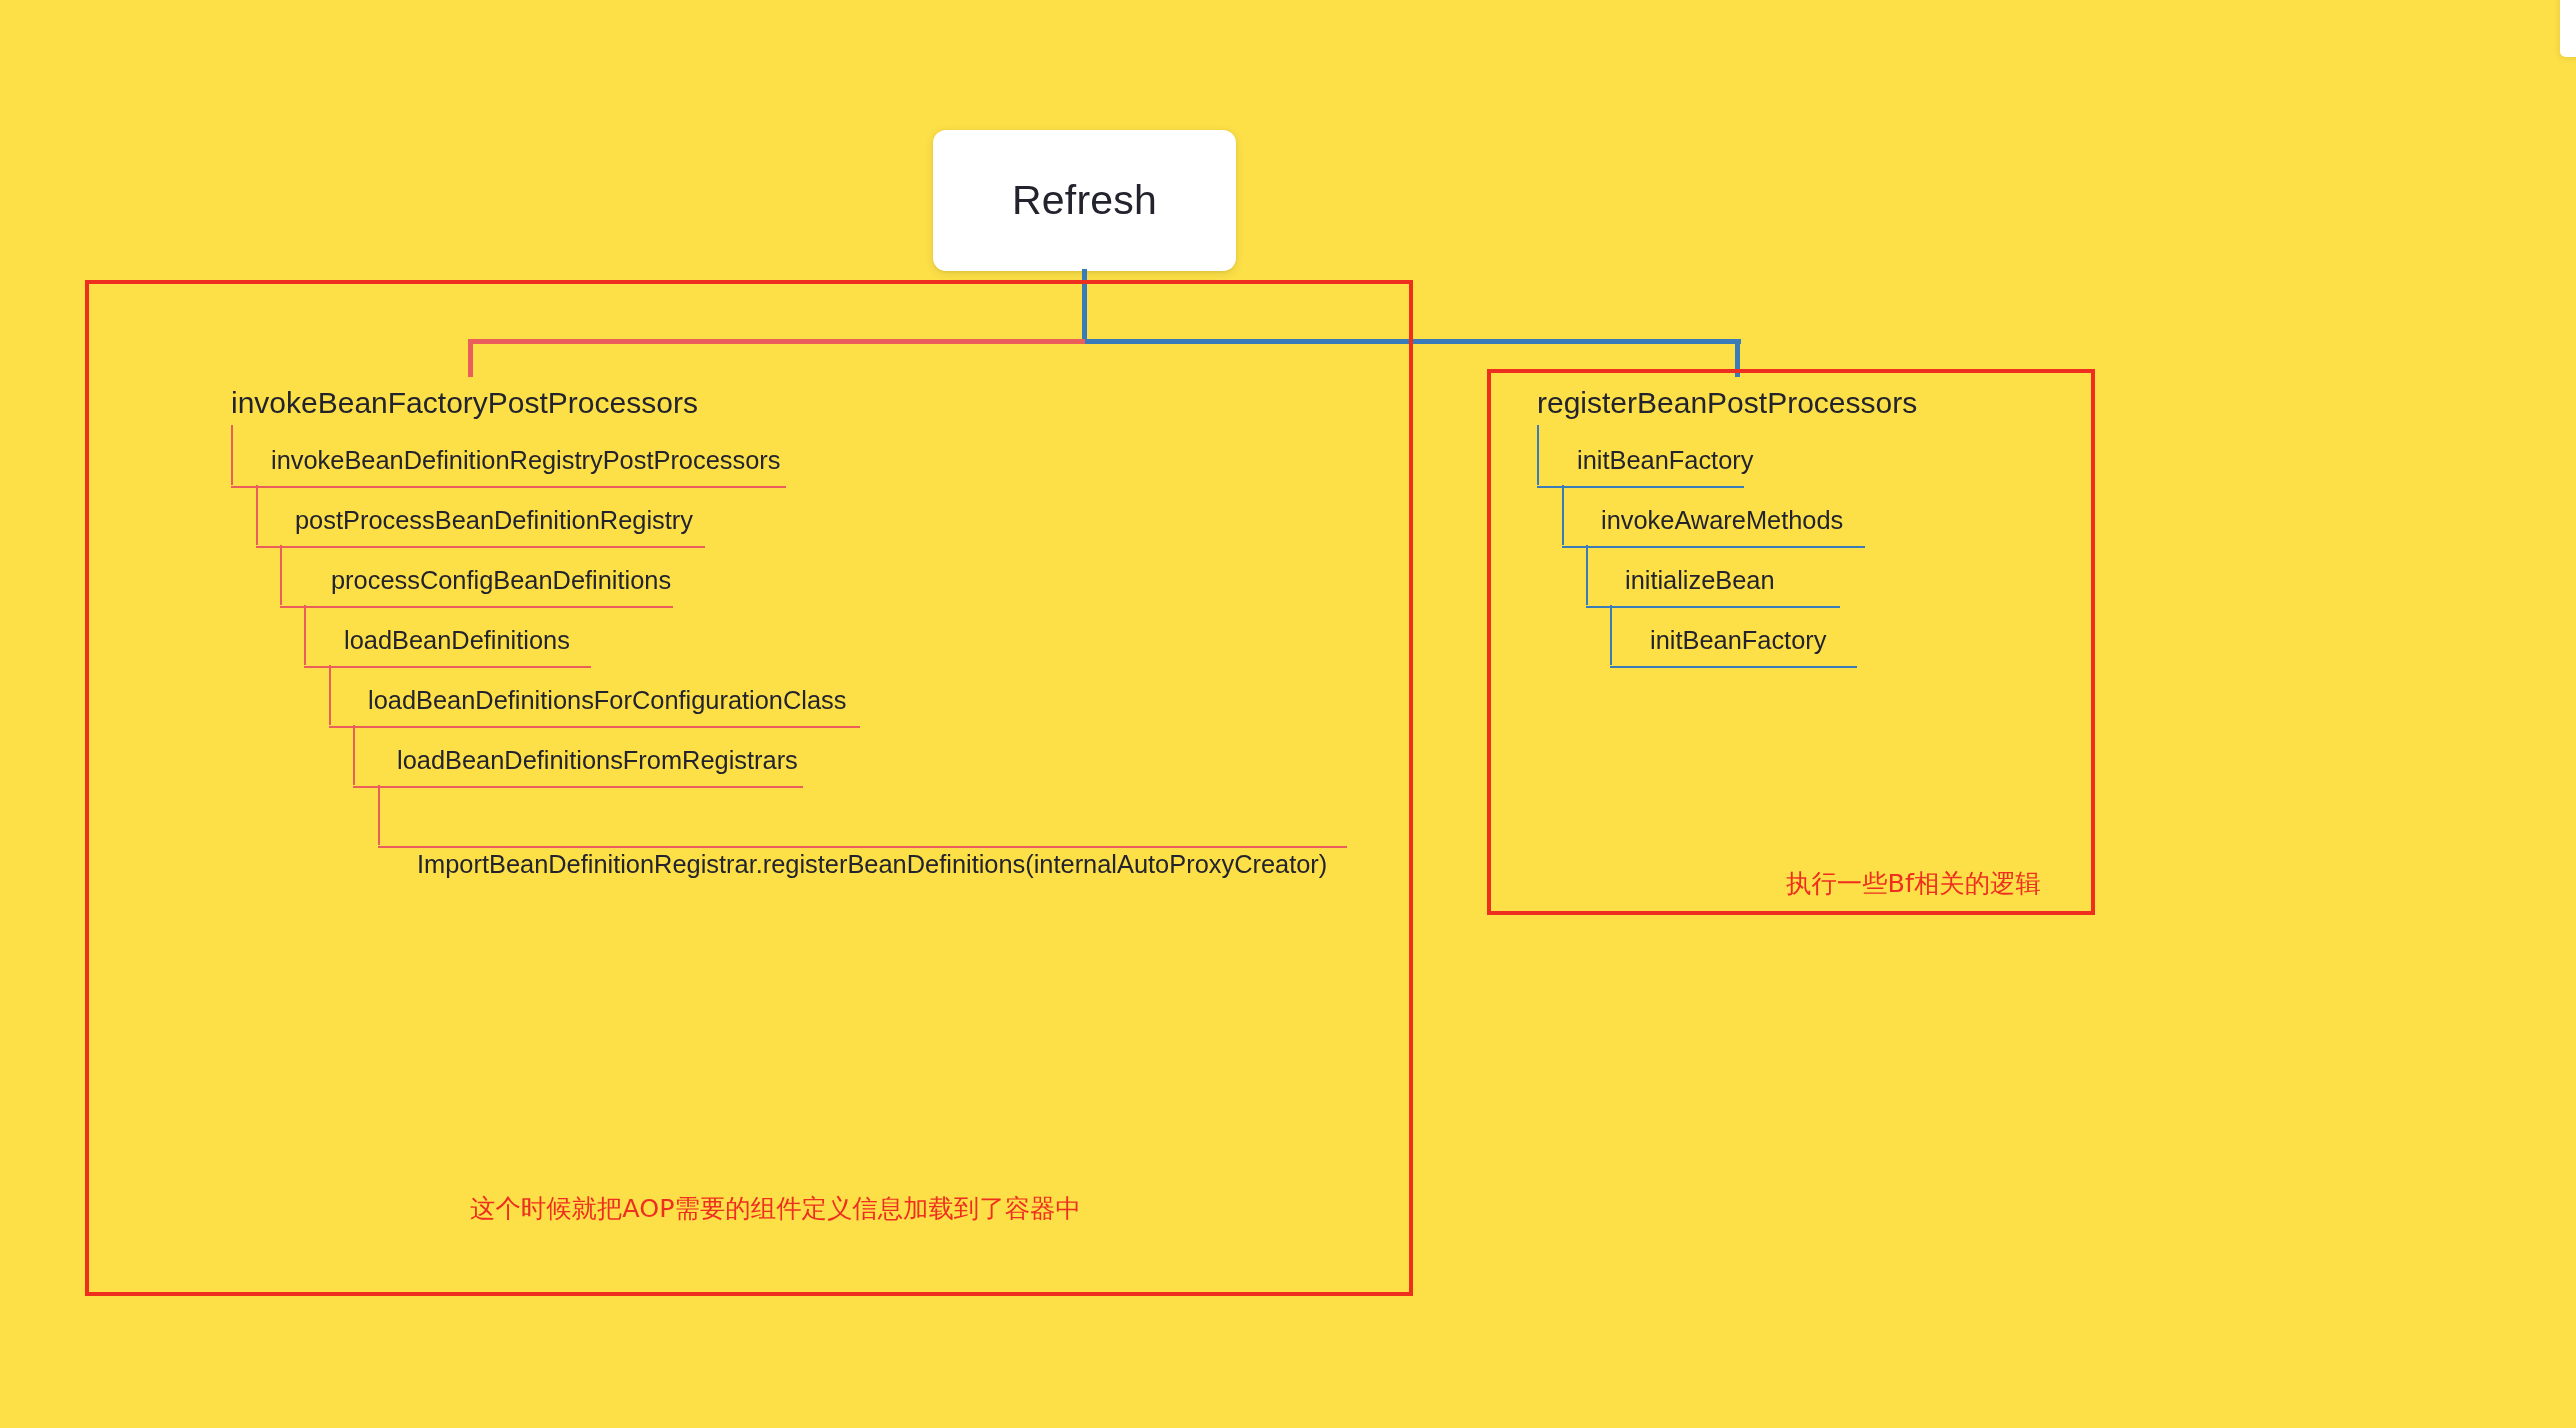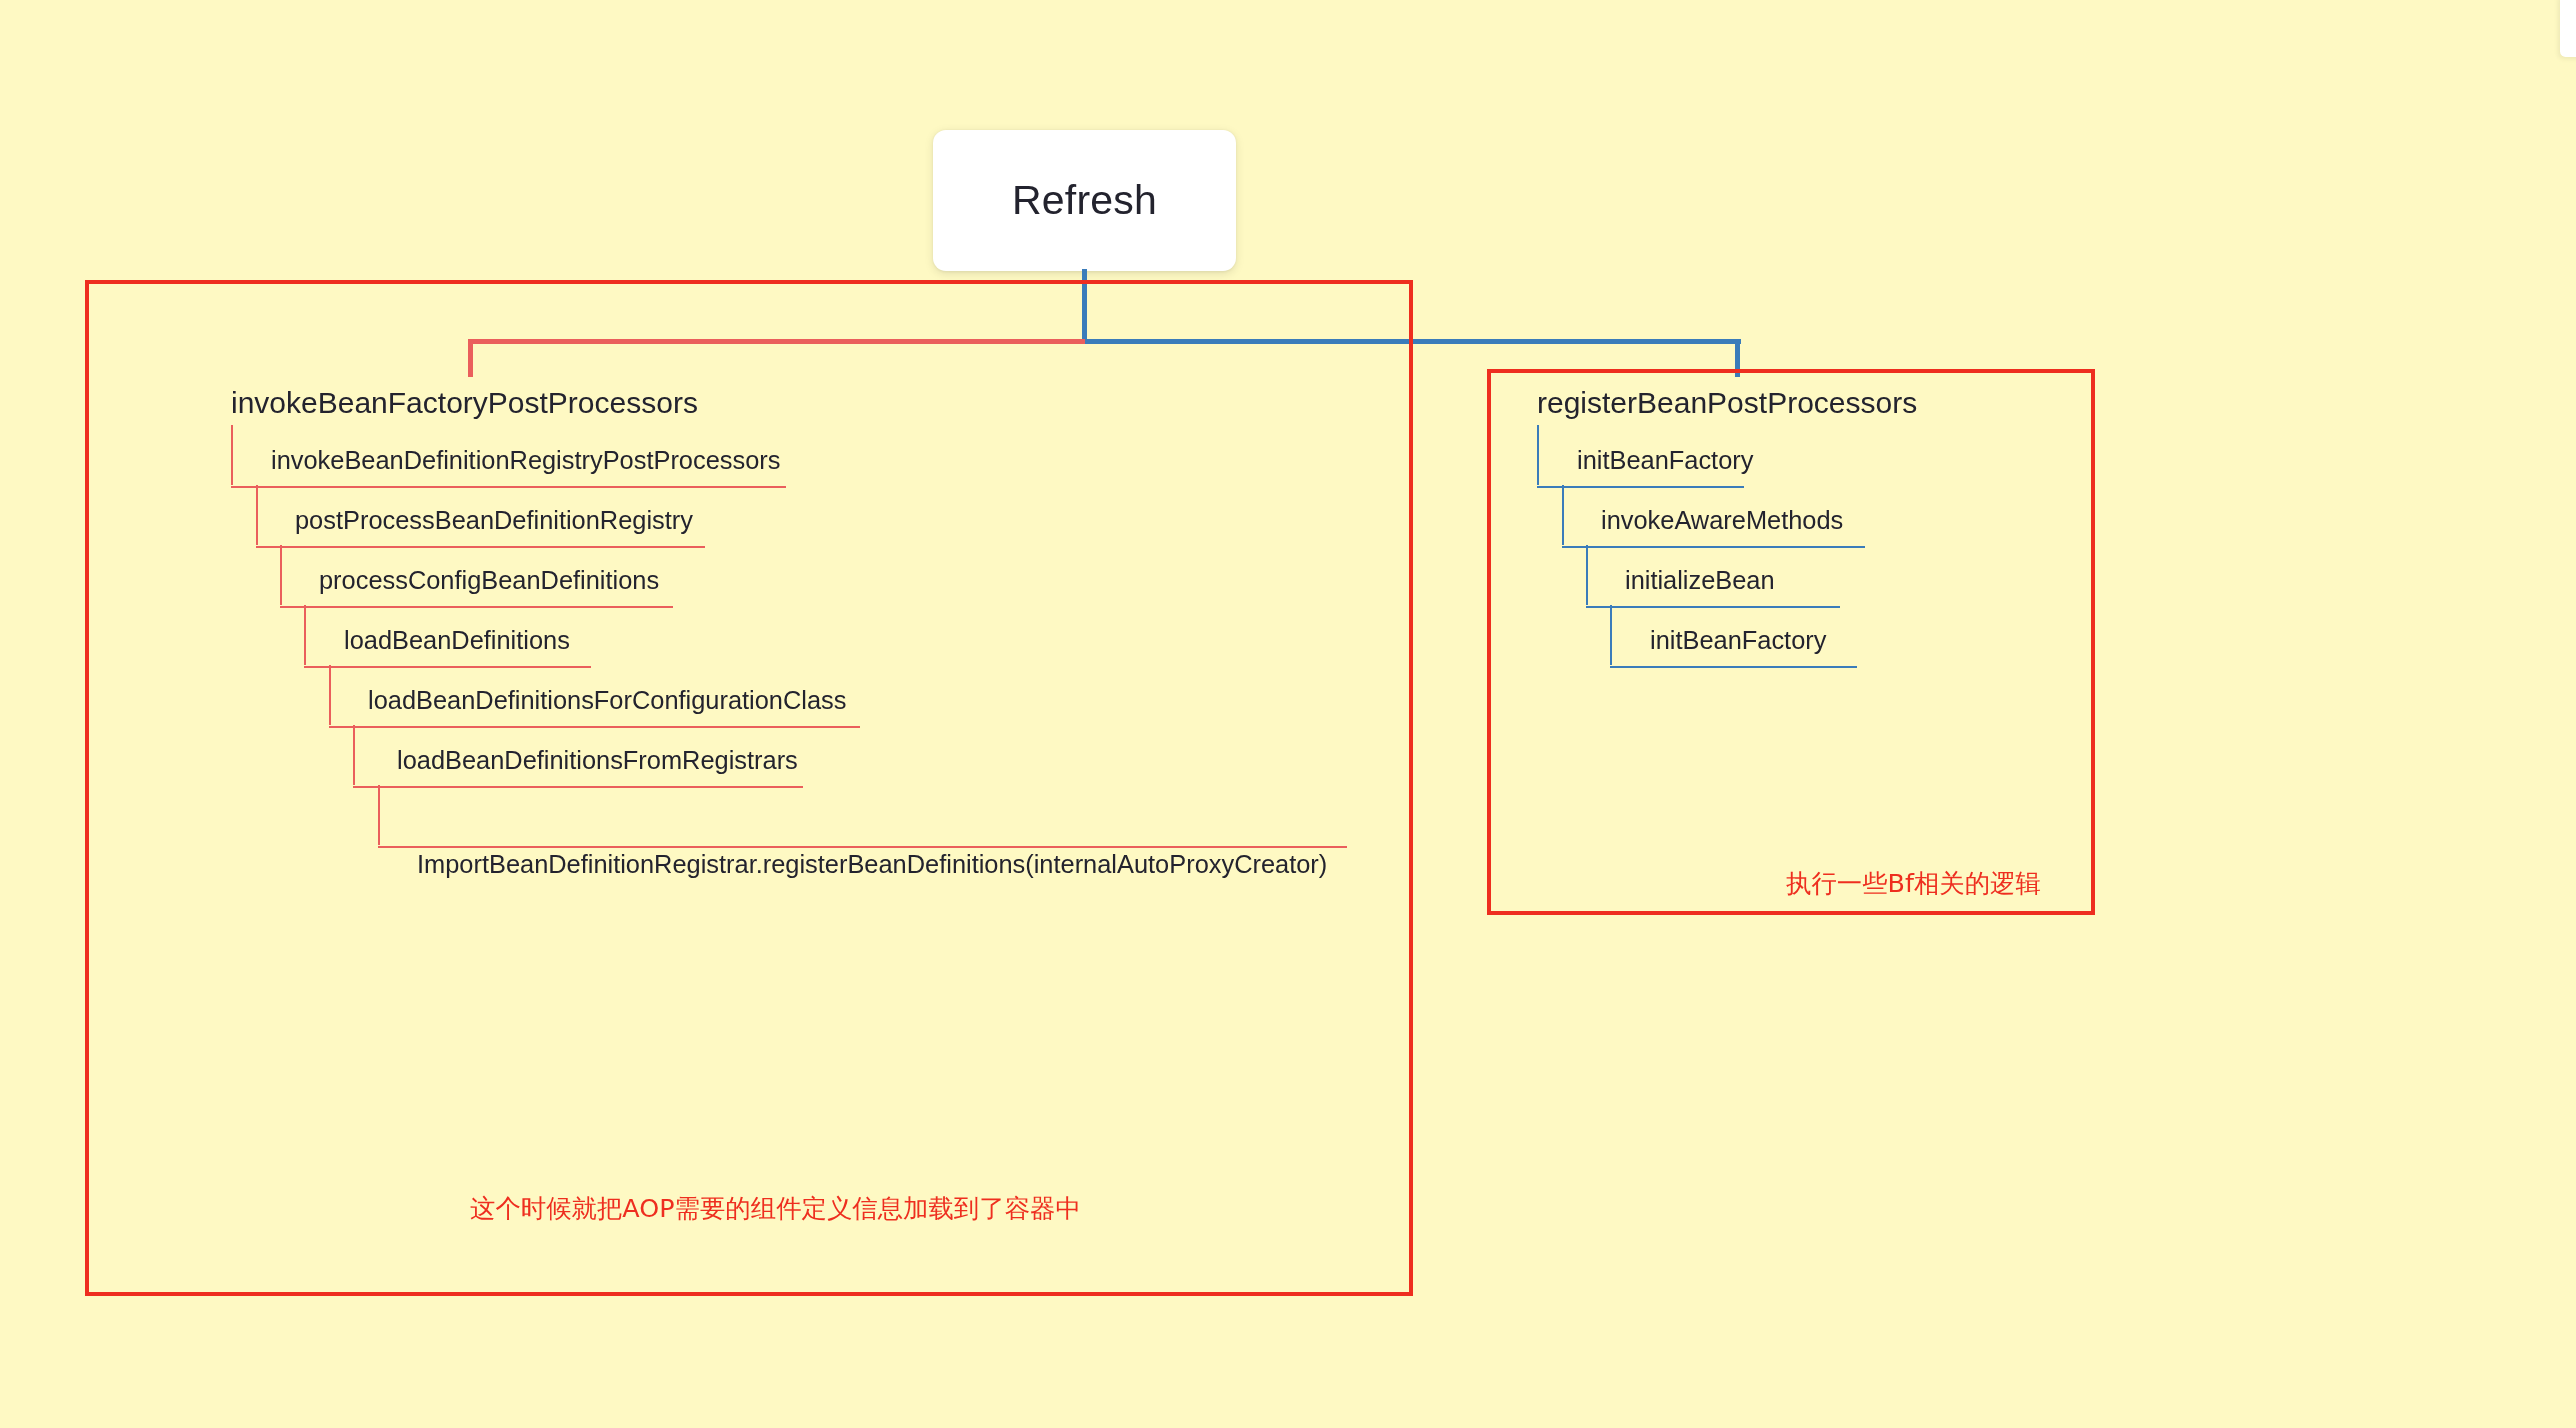--- a/index.html
+++ b/index.html
@@ -8,21 +8,21 @@
     margin: 0; padding: 0;
     width: 2576px; height: 1428px;
     background: #f5f5f5;
     font-family: "Liberation Sans", "DejaVu Sans", sans-serif;
     overflow: hidden;
   }
   #canvas {
     position: relative;
     width: 2576px;
     height: 1428px;
-    background: #fef9c3;
+    background: #fde047;
     padding-left: 20px;
   }
 
   
   #refresh-node {
     position: absolute;
     left: 933px; top: 130px;
     width: 303px; height: 141px;
     background: #ffffff;
     border-radius: 13px;
@@ -148,21 +148,21 @@
         <div class="node-label" style="left: 40px;">invokeBeanDefinitionRegistryPostProcessors</div>
         <div class="conn-v" style="left: 24.5px; height: 60px;"></div>
         <div class="conn-h" style="left: 24.5px; top: 102px; width: 449px;"></div>
       </div>
       <div class="row lvln" style="height: 60px;">
         <div class="node-label" style="left: 64px;">postProcessBeanDefinitionRegistry</div>
         <div class="conn-v" style="left: 49px; height: 60px;"></div>
         <div class="conn-h" style="left: 49px; top: 102px; width: 393px;"></div>
       </div>
       <div class="row lvln" style="height: 60px;">
-        <div class="node-label" style="left: 88px;">processConfigBeanDefinitions</div>
+        <div class="node-label" style="left: 100px;">processConfigBeanDefinitions</div>
         <div class="conn-v" style="left: 73px; height: 60px;"></div>
         <div class="conn-h" style="left: 73px; top: 102px; width: 287px;"></div>
       </div>
       <div class="row lvln" style="height: 60px;">
         <div class="node-label" style="left: 113px;">loadBeanDefinitions</div>
         <div class="conn-v" style="left: 98px; height: 60px;"></div>
         <div class="conn-h" style="left: 98px; top: 102px; width: 531px;"></div>
       </div>
       <div class="row lvln" style="height: 60px;">
         <div class="node-label" style="left: 137px;">loadBeanDefinitionsForConfigurationClass</div>

